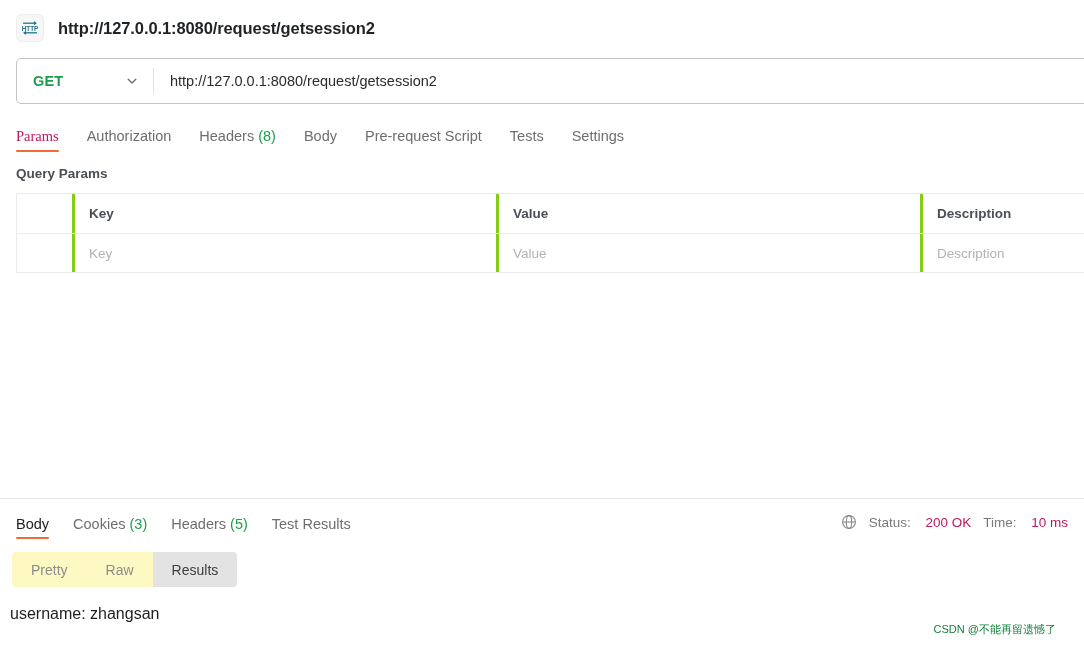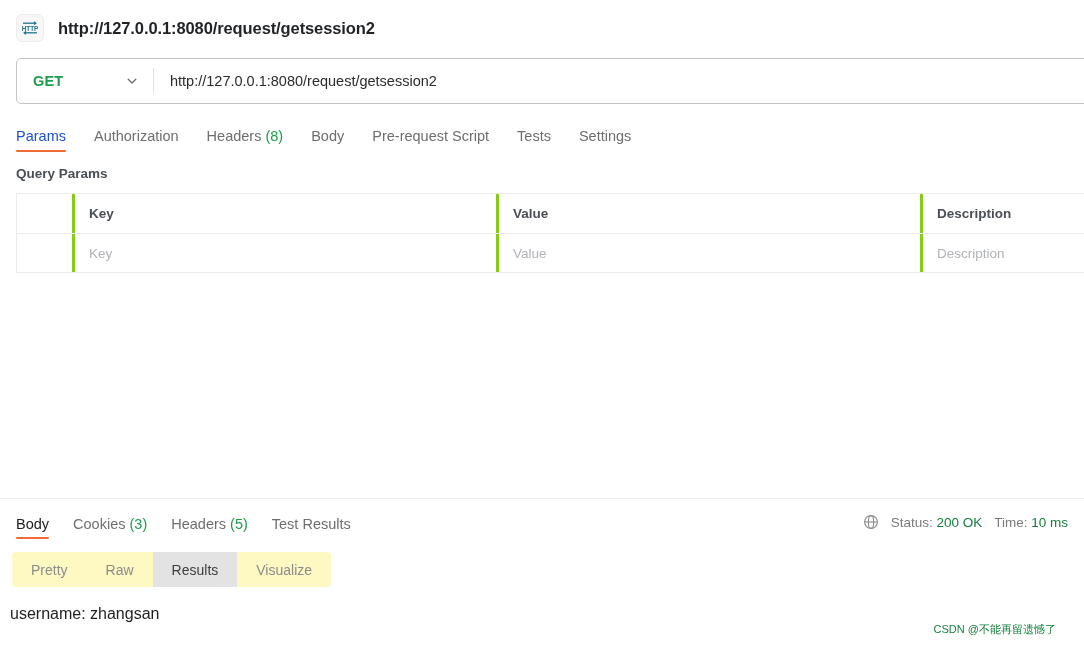--- a/index.html
+++ b/index.html
@@ -118,21 +118,22 @@
   .tab {
     font-size: 14.5px;
     color: #6e6e6e;
     cursor: pointer;
     padding-bottom: 9px;
     position: relative;
     white-space: nowrap;
     line-height: 1;
   }
   .tab.active {
-    color: #1d4ed8;
+    color: #be185d;
+    font-family: Liberation Serif, serif;
   }
   .tab.active::after {
     content: "";
     position: absolute;
     left: 0;
     right: 0;
     bottom: 0;
     height: 2.5px;
     background: #ef6c36;
     border-radius: 1px;
@@ -241,21 +242,21 @@
     gap: 12px;
     padding-bottom: 9px;
     font-size: 13.5px;
   }
   .globe-icon {
     display: flex;
     align-items: center;
     color: #8a8a8a;
   }
   .meta-item { color: #7a7a7a; white-space: nowrap; }
-  .meta-item .val { color: #15803d; }
+  .meta-item .val { color: #be185d; margin-left: 11px; }
 
   
   .view-switch {
     position: absolute;
     left: 12px;
     top: 552px;
     display: flex;
     background: #fef9c3;
     border-radius: 4px;
     overflow: hidden;
@@ -406,18 +407,17 @@
       <span>Time:</span>
       <span class="val">10 ms</span>
     </span>
   </div>
 </div>
 
 <div class="view-switch">
   <div class="vbtn">Pretty</div>
   <div class="vbtn">Raw</div>
   <div class="vbtn active">Results</div>
-  <div class="vbtn">Visualize</div>
 </div>
 
 <div class="resp-body">username: zhangsan</div>
 
 <div class="watermark">CSDN @不能再留遗憾了</div>
 
 </body></html>

